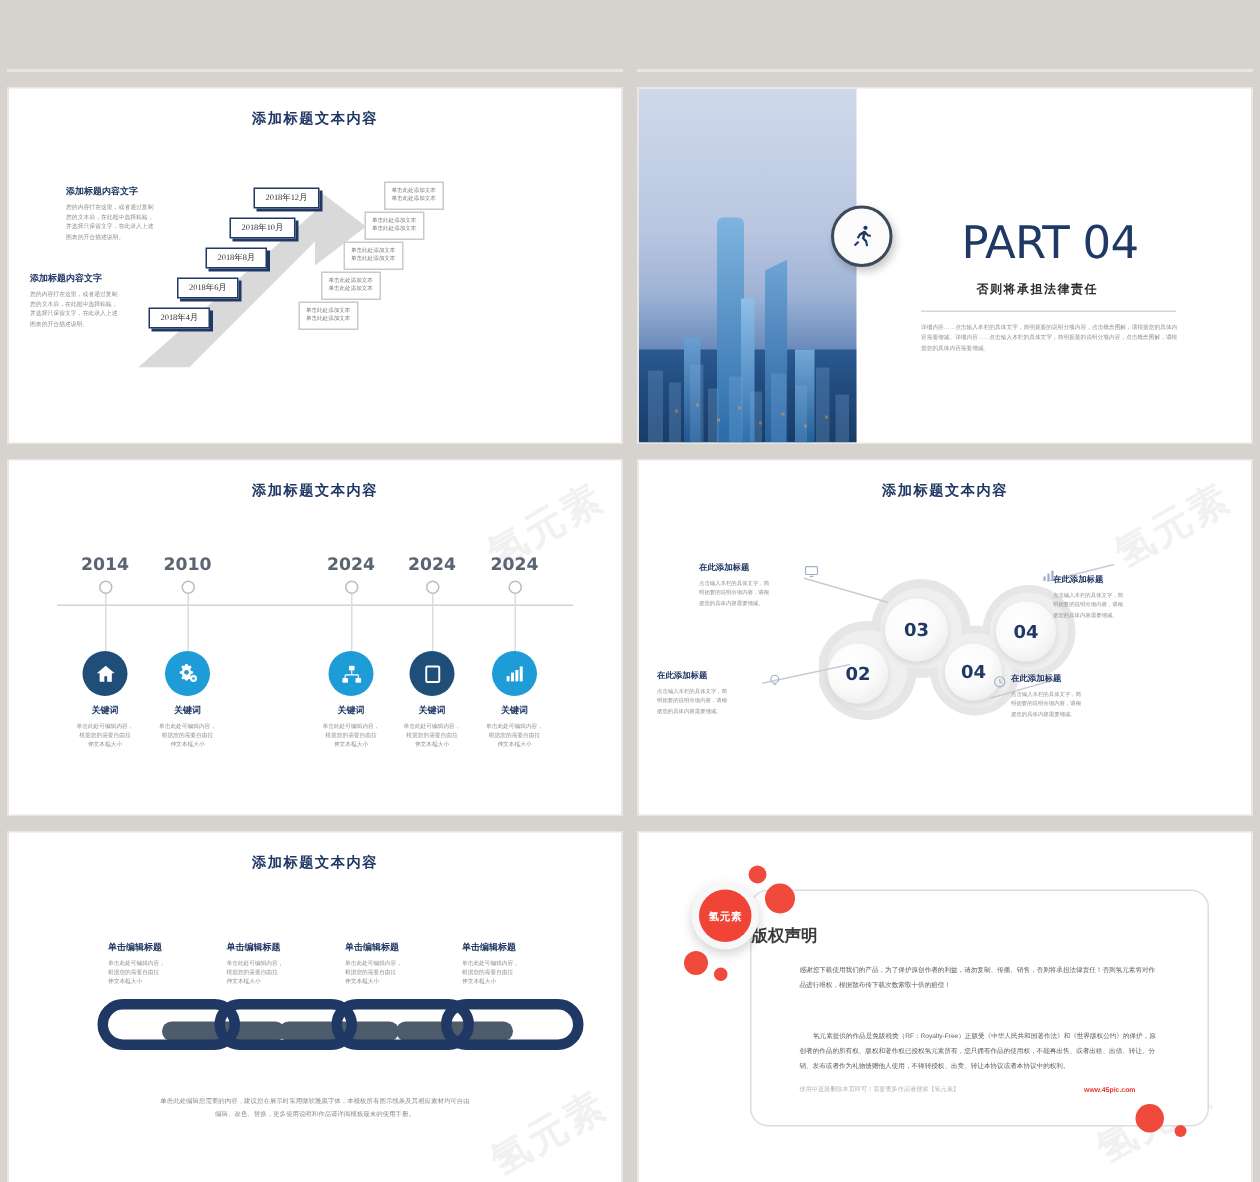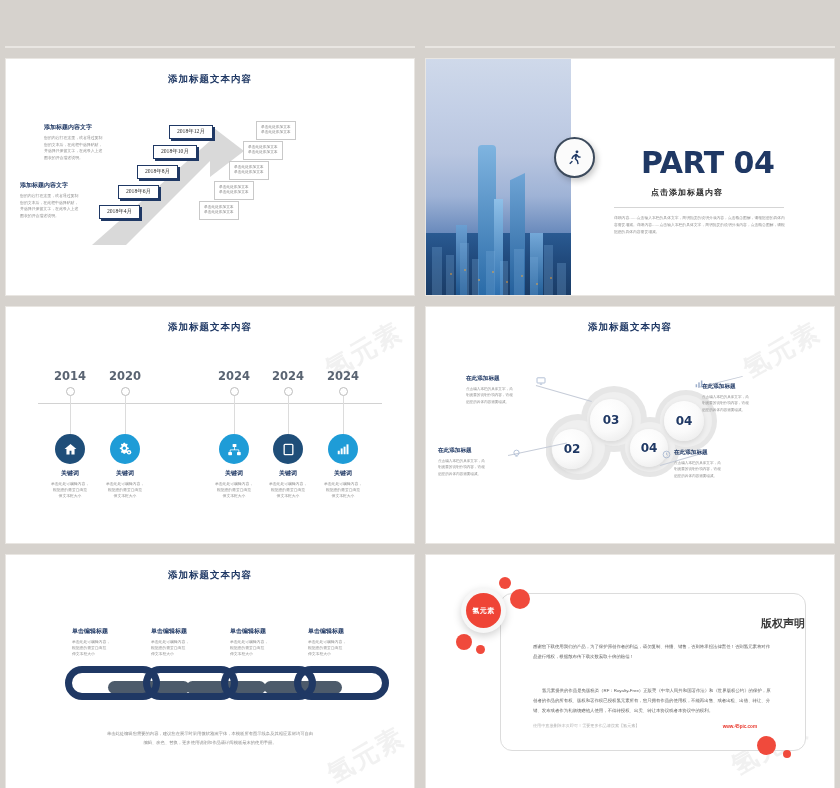--- a/index.html
+++ b/index.html
@@ -73,21 +73,21 @@
   .bld.t5{left:104px;width:13px;height:62px;background:linear-gradient(#74a8d8,#235f99);}
   .citybase{position:absolute;left:0;right:0;bottom:0;height:62px;
     background:linear-gradient(180deg,#2a5a92 0%,#214b7e 40%,#1a3c66 100%);}
   .citydots{position:absolute;left:0;right:0;bottom:0;height:62px;opacity:.55;}
   .part-badge{
     position:absolute;left:128px;top:78px;width:37px;height:37px;border-radius:50%;
     background:#fbfbfb;border:2.2px solid #3c4a5c;
     display:flex;align-items:center;justify-content:center;
     box-shadow:2px 3px 6px rgba(0,0,0,.22);
   }
-  .part-title{position:absolute;left:215px;top:86px;font-size:30px;font-weight:bold;
+  .part-title{position:absolute;left:215px;top:86px;font-size:30px;font-weight:normal;
     color:#1f3864;letter-spacing:-.5px;font-family:"DejaVu Sans",sans-serif;}
   .part-sub{position:absolute;left:225px;top:128px;font-size:8px;font-weight:bold;color:#2b2b2b;
     font-family:"Liberation Serif","DejaVu Serif",serif;letter-spacing:1px;}
   .part-rule{position:absolute;left:188px;top:148px;width:170px;height:1px;background:#d5d5d5;}
   .part-body{position:absolute;left:188px;top:156px;width:172px;font-size:3.8px;
     line-height:1.85;color:#8e8e8e;}
 
   
   .tl-line{position:absolute;left:32px;right:32px;top:96px;height:1px;background:#d2d2d2;}
   .tl-item{position:absolute;top:0;width:62px;text-align:center;}
@@ -119,21 +119,21 @@
   .chead h4{margin:0 0 3px 0;font-size:6px;color:#1f3864;font-weight:bold;}
   .chead p{margin:0;font-size:3.8px;line-height:1.6;color:#8d8d8d;}
   .link{position:absolute;border:7px solid #1f3864;border-radius:26px;box-sizing:border-box;}
   .connector{position:absolute;background:#4d5b6b;border-radius:7px;height:13px;}
   .cfoot{position:absolute;left:40px;right:40px;bottom:44px;text-align:center;
     font-size:4.3px;line-height:2.1;color:#8d8d8d;}
 
   
   .cp-card{position:absolute;left:74px;top:38px;right:28px;bottom:40px;
     border:1px solid #dcdcdc;border-radius:12px;background:#fff;}
-  .cp-title{position:absolute;left:0;right:0;top:22px;text-align:right;
+  .cp-title{position:absolute;left:0;right:0;top:22px;text-align:left;
     font-size:11px;font-weight:bold;color:#3a3a3a;}
   .cp-p{position:absolute;left:32px;right:32px;font-size:4.4px;line-height:2.25;color:#5c5c5c;}
   .cp-note{position:absolute;left:32px;font-size:4.1px;color:#b4b4b4;}
   .cp-url{position:absolute;font-size:4.6px;font-weight:bold;color:#e8352a;}
   .dot{position:absolute;border-radius:50%;background:#f04a3c;}
   .logo-ring{position:absolute;border-radius:50%;background:#f7f7f7;
     box-shadow:0 3px 8px rgba(0,0,0,.18);display:flex;align-items:center;justify-content:center;}
   .logo-in{border-radius:50%;background:#ef4436;display:flex;align-items:center;justify-content:center;
     color:#fff;font-size:7px;font-weight:bold;letter-spacing:.5px;}
 </style>
@@ -242,21 +242,21 @@
 
     <div class="part-badge">
       <svg width="17" height="17" viewBox="0 0 24 24" fill="#1f3864">
         <circle cx="15.5" cy="4" r="2"></circle>
         <path d="M13.3 7.2 9.6 9.4l-2.3 4 1.8 1 1.8-3 2.1-1.1-.9 3.7 3.1 3.4.9 4.1 1.9-.4-1-4.8-2.4-2.6.9-3.6 2 2.2 3.1.2v-2l-2.3-.1-2.6-3c-.5-.6-1.4-.8-2.4-.2z"></path>
         <path d="M8.2 16.5 4.6 20l1.4 1.4 3.8-3.7z"></path>
       </svg>
     </div>
 
     <div class="part-title">PART 04</div>
-    <div class="part-sub">点击添加标题内容</div>
+    <div class="part-sub">否则将承担法律责任</div>
     <div class="part-rule"></div>
     <div class="part-body">详细内容……点击输入本栏的具体文字，简明扼要的说明分项内容，点击概念图解，请根据您的具体内容需要增减。详细内容……点击输入本栏的具体文字，简明扼要的说明分项内容，点击概念图解，请根据您的具体内容需要增减。</div>
   </div>
 
   <div class="slide">
     <div class="s-title">添加标题文本内容</div>
     <div class="wm" style="right:8px;top:26px;">氢元素</div>
     <div class="tl-line"></div>
 
     <div class="tl-item" style="left:33px;top:62px;">
@@ -268,21 +268,21 @@
             <path d="M12 3 2.5 11h3v9h5v-6h3v6h5v-9h3z"></path>
           </svg>
       </div>
       <div class="tl-h">关键词</div>
       <div class="tl-b" style="white-space:pre-line">单击此处可编辑内容，
 根据您的需要自由拉
 伸文本框大小</div>
     </div>
 
     <div class="tl-item" style="left:88px;top:62px;">
-      <div class="tl-year">2020</div>
+      <div class="tl-year">2010</div>
       <div class="tl-dot"></div>
       <div class="tl-stem"></div>
       <div class="tl-ic" style="background:#1e9cd7">
         <svg width="16" height="16" viewBox="0 0 24 24" fill="#fff">
           <path d="M10 2.5 8.9 4.4l-2.2-.3-.9 1.6 1.4 1.7-.9 2-2.1.6v1.9l2.1.6.9 2-1.4 1.7.9 1.6 2.2-.3L10 19h1.9l1.1-1.5 2.2.3.9-1.6-1.4-1.7.9-2 2.1-.6V10l-2.1-.6-.9-2 1.4-1.7-.9-1.6-2.2.3L11.9 2.5z"></path>
           <circle cx="11" cy="10.8" r="2.4" fill="#1e9cd7"></circle>
           <circle cx="18" cy="17" r="3.4"></circle>
             <circle cx="18" cy="17" r="1.3" fill="#1e9cd7"></circle>
         </svg>
       </div>

